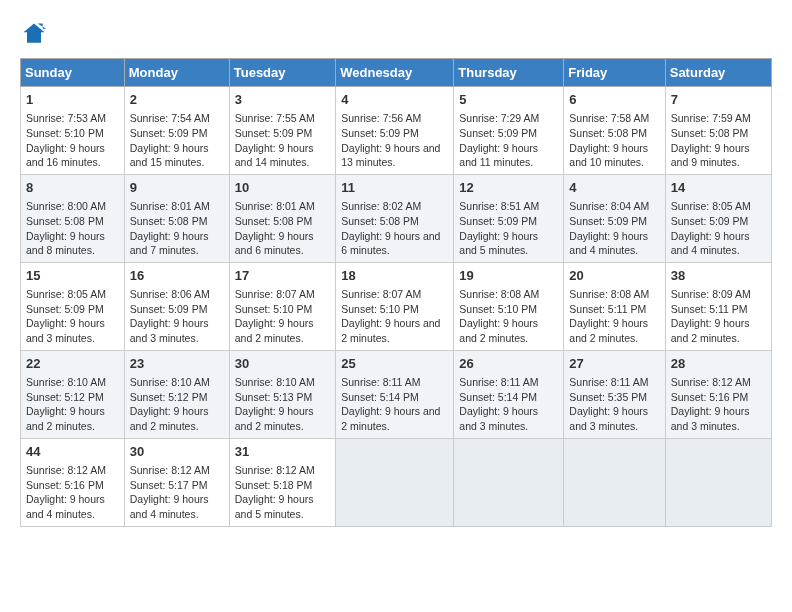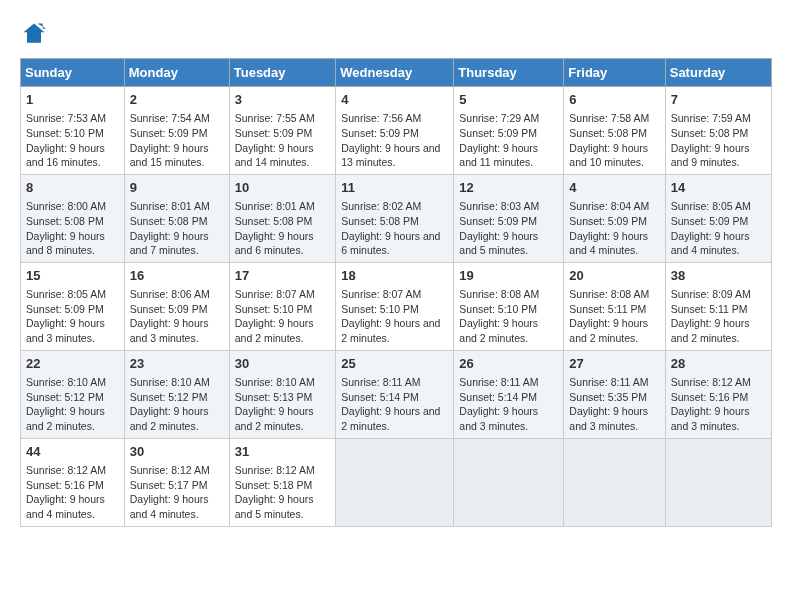--- a/index.html
+++ b/index.html
@@ -190,21 +190,21 @@
           <div>Daylight: 9 hours and 6 minutes.</div>
         </td>
         <td>
           <span class="day-number">11</span>
           <div>Sunrise: 8:02 AM</div>
           <div>Sunset: 5:08 PM</div>
           <div>Daylight: 9 hours and 6 minutes.</div>
         </td>
         <td>
           <span class="day-number">12</span>
-          <div>Sunrise: 8:03 AM</div>
+          <div>Sunrise: 8:51 AM</div>
           <div>Sunset: 5:09 PM</div>
           <div>Daylight: 9 hours and 5 minutes.</div>
         </td>
         <td>
           <span class="day-number">4</span>
           <div>Sunrise: 8:04 AM</div>
           <div>Sunset: 5:09 PM</div>
           <div>Daylight: 9 hours and 4 minutes.</div>
         </td>
         <td>

